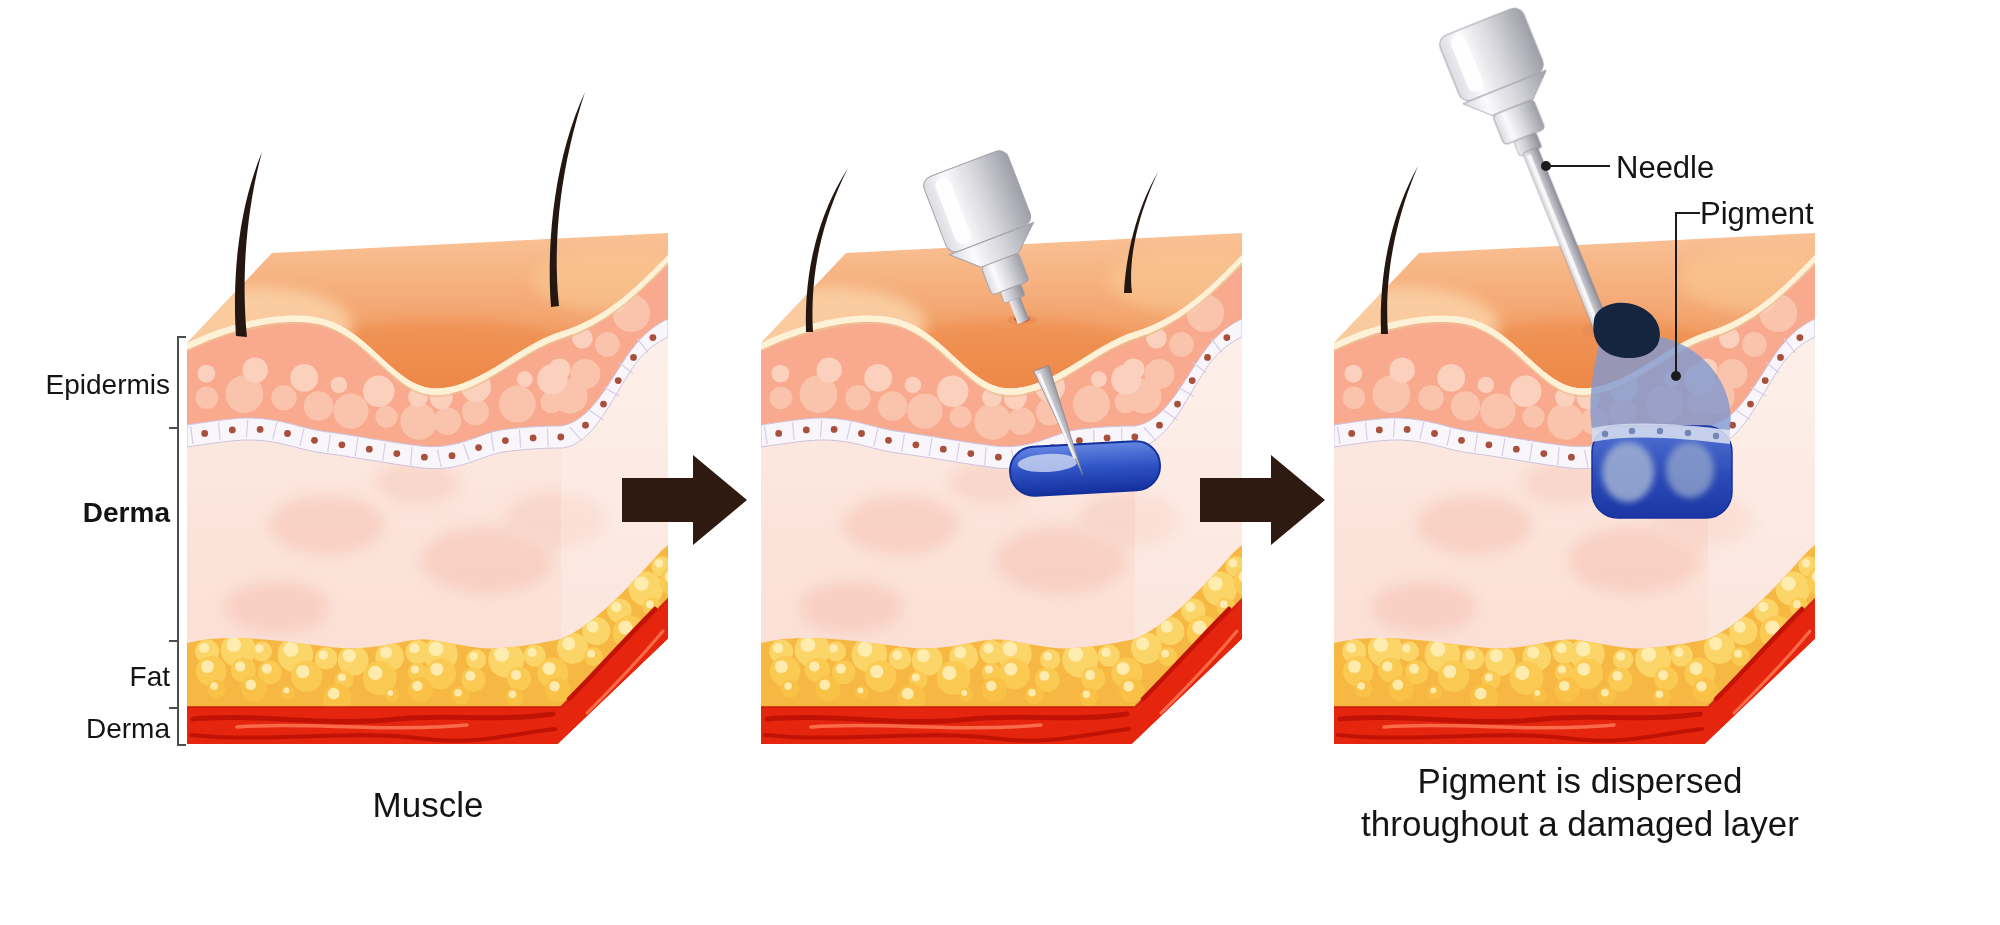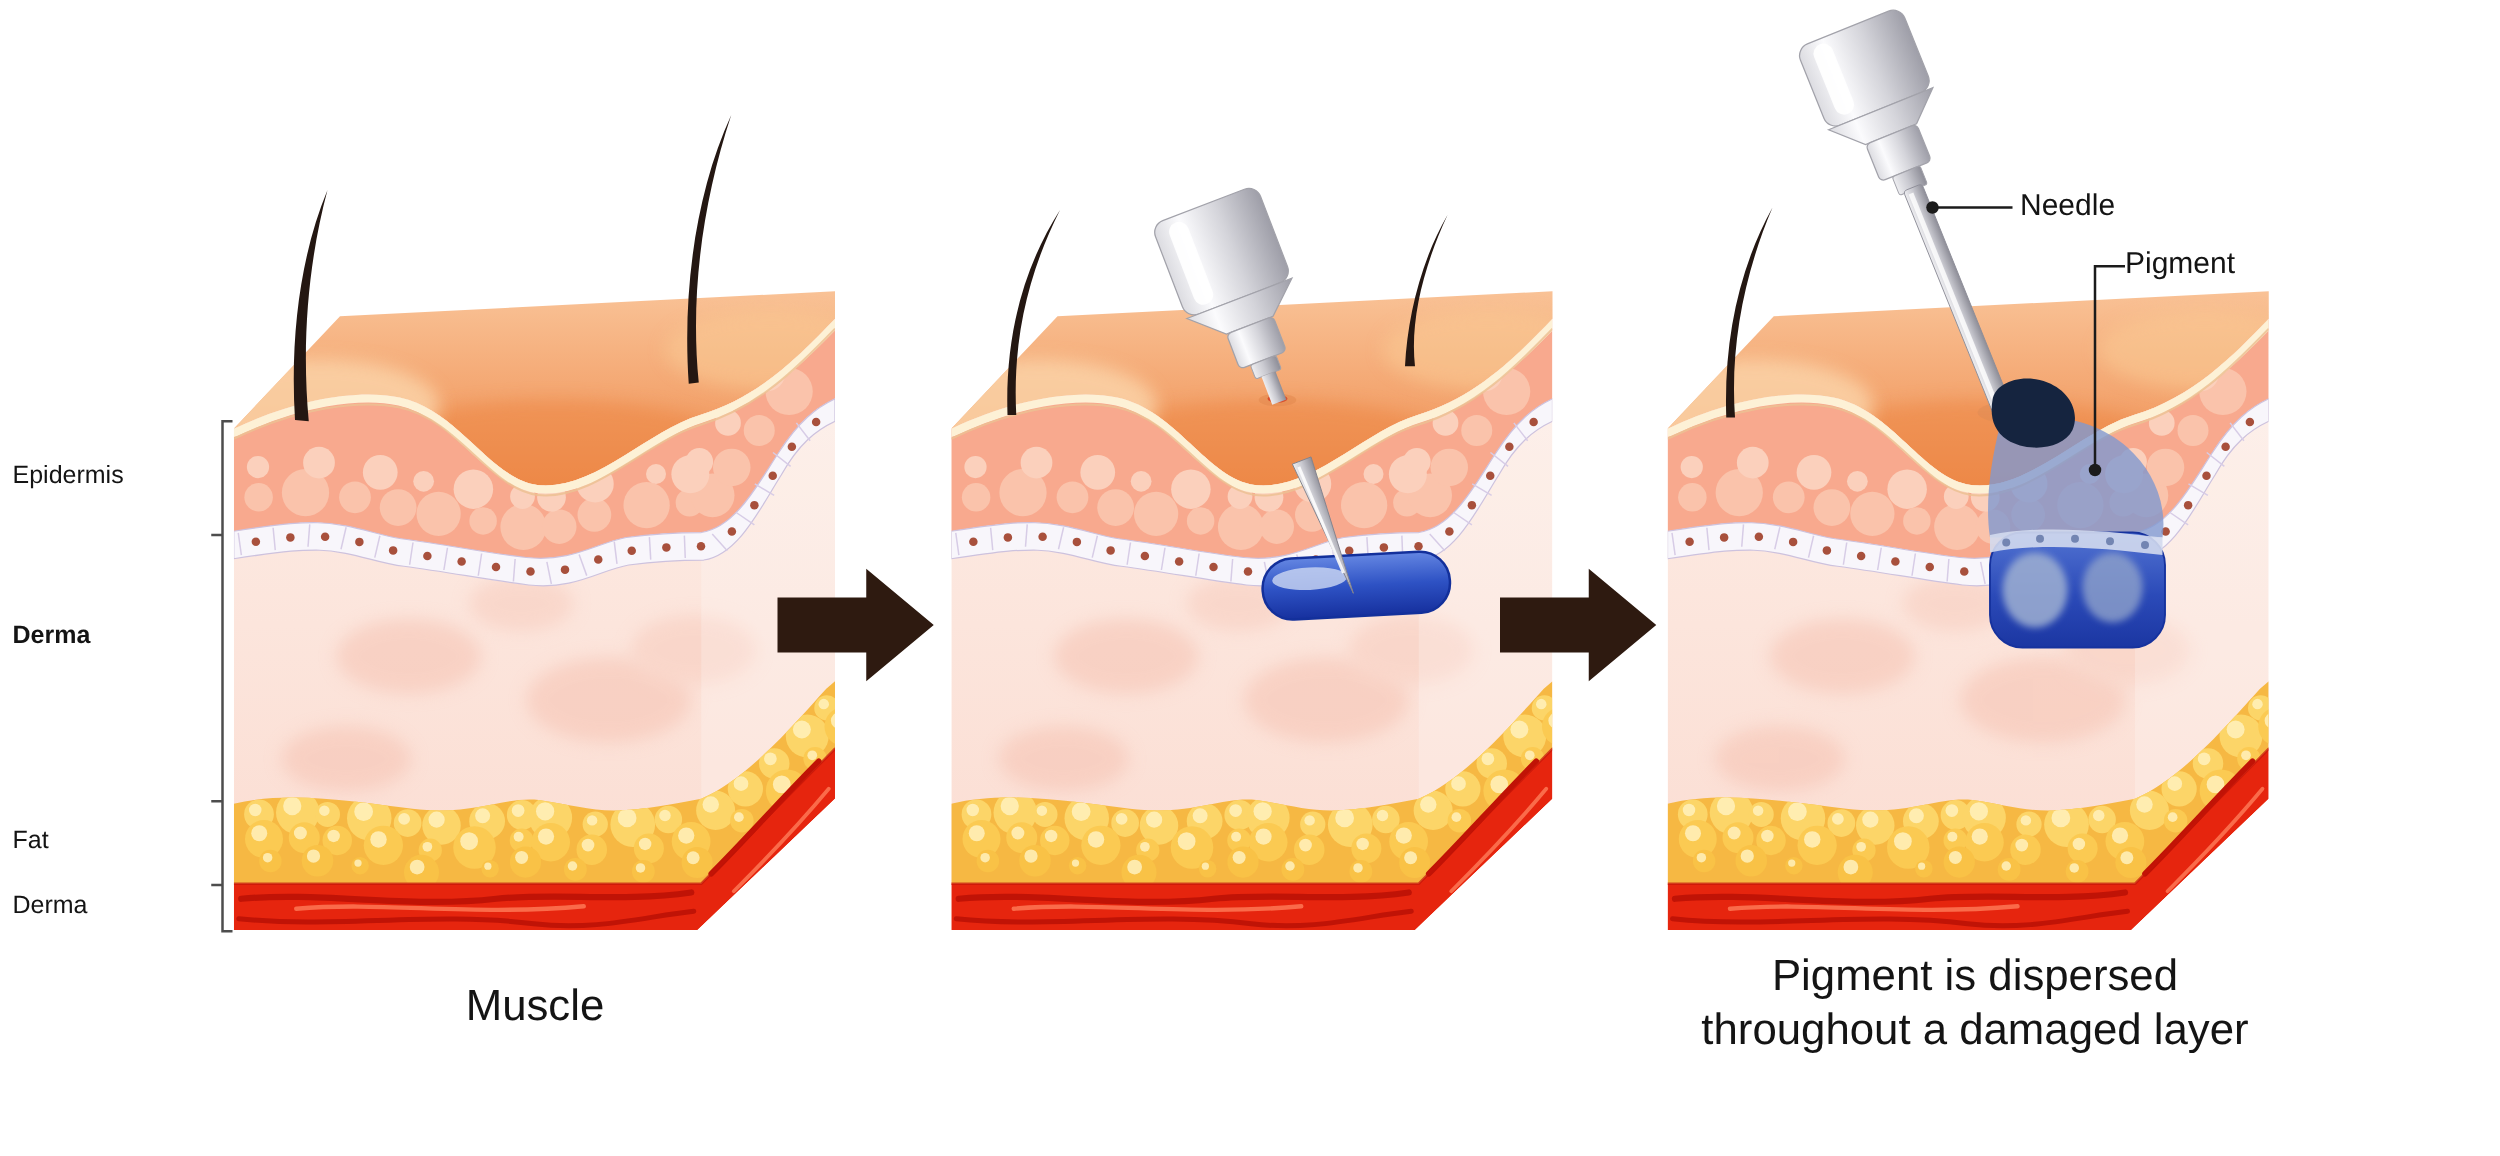--- a/index.html
+++ b/index.html
@@ -1,22 +1,22 @@
 <!DOCTYPE html>
 <html><head>
 <meta charset="utf-8">
 <style>
   html,body{margin:0;padding:0;background:#ffffff;}
   .stage{position:relative;width:2000px;height:925px;background:#fff;overflow:hidden;
          font-family:"Liberation Sans", sans-serif;}
   .stage svg{position:absolute;left:0;top:0;}
   .lbl{position:absolute;color:#141414;line-height:1.05;}
-  .side-lbl{font-size:20px;width:160px;}
+  .side-lbl{font-size:28px;width:160px;text-align:right;}
   .caption{font-size:35px;text-align:center;line-height:1.22;}
-  .callout-lbl{font-size:24px;}
+  .callout-lbl{font-size:31px;}
 </style>
 </head>
 <body>
 
 <div class="stage">
 
 <svg width="2000" height="925" viewBox="0 0 2000 925">
   <defs>
     <linearGradient id="gTop" x1="0" y1="0" x2="0" y2="1">
       <stop offset="0" stop-color="#f9c296"></stop>

